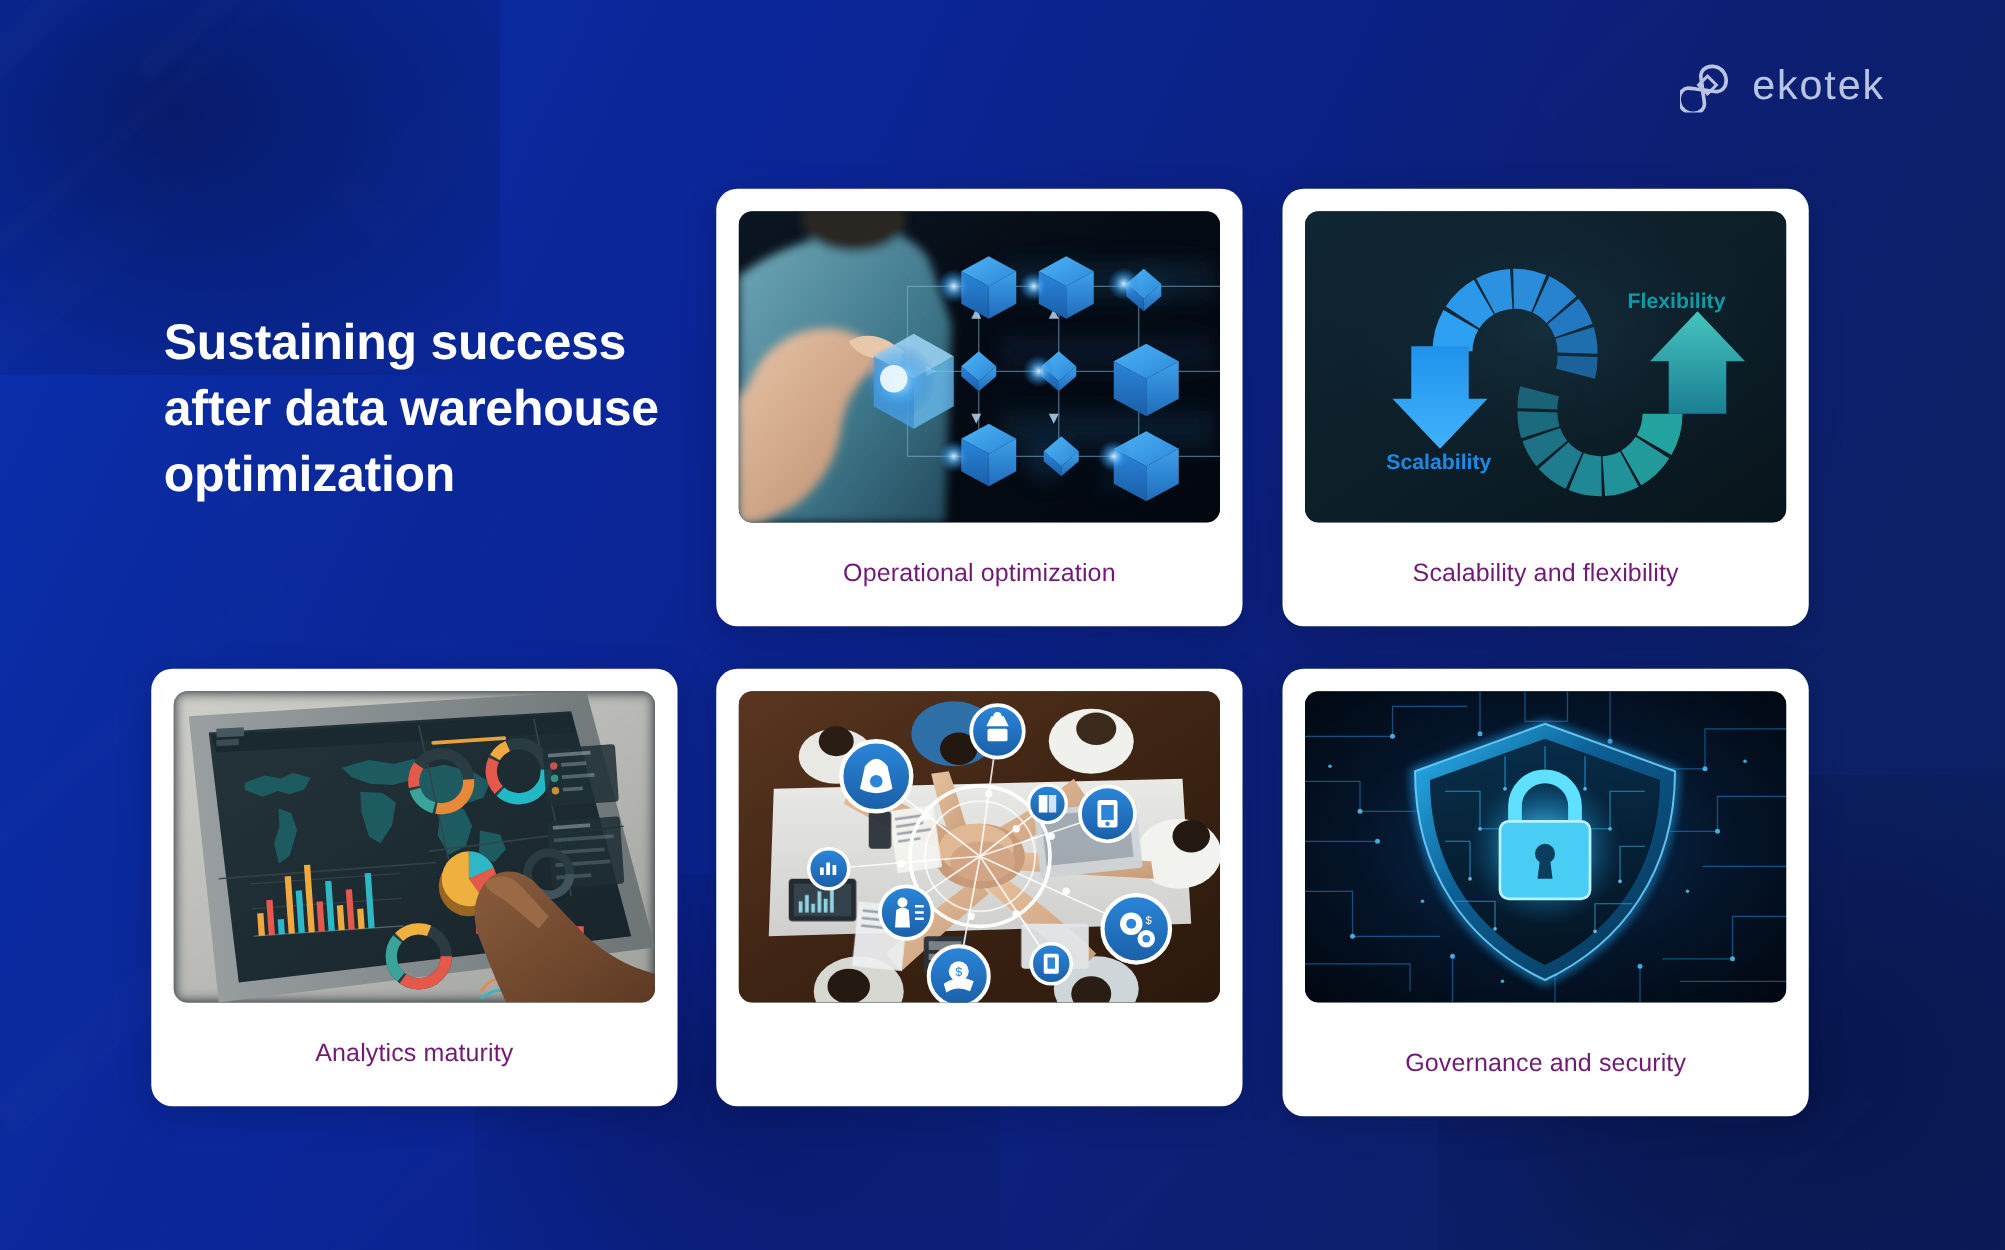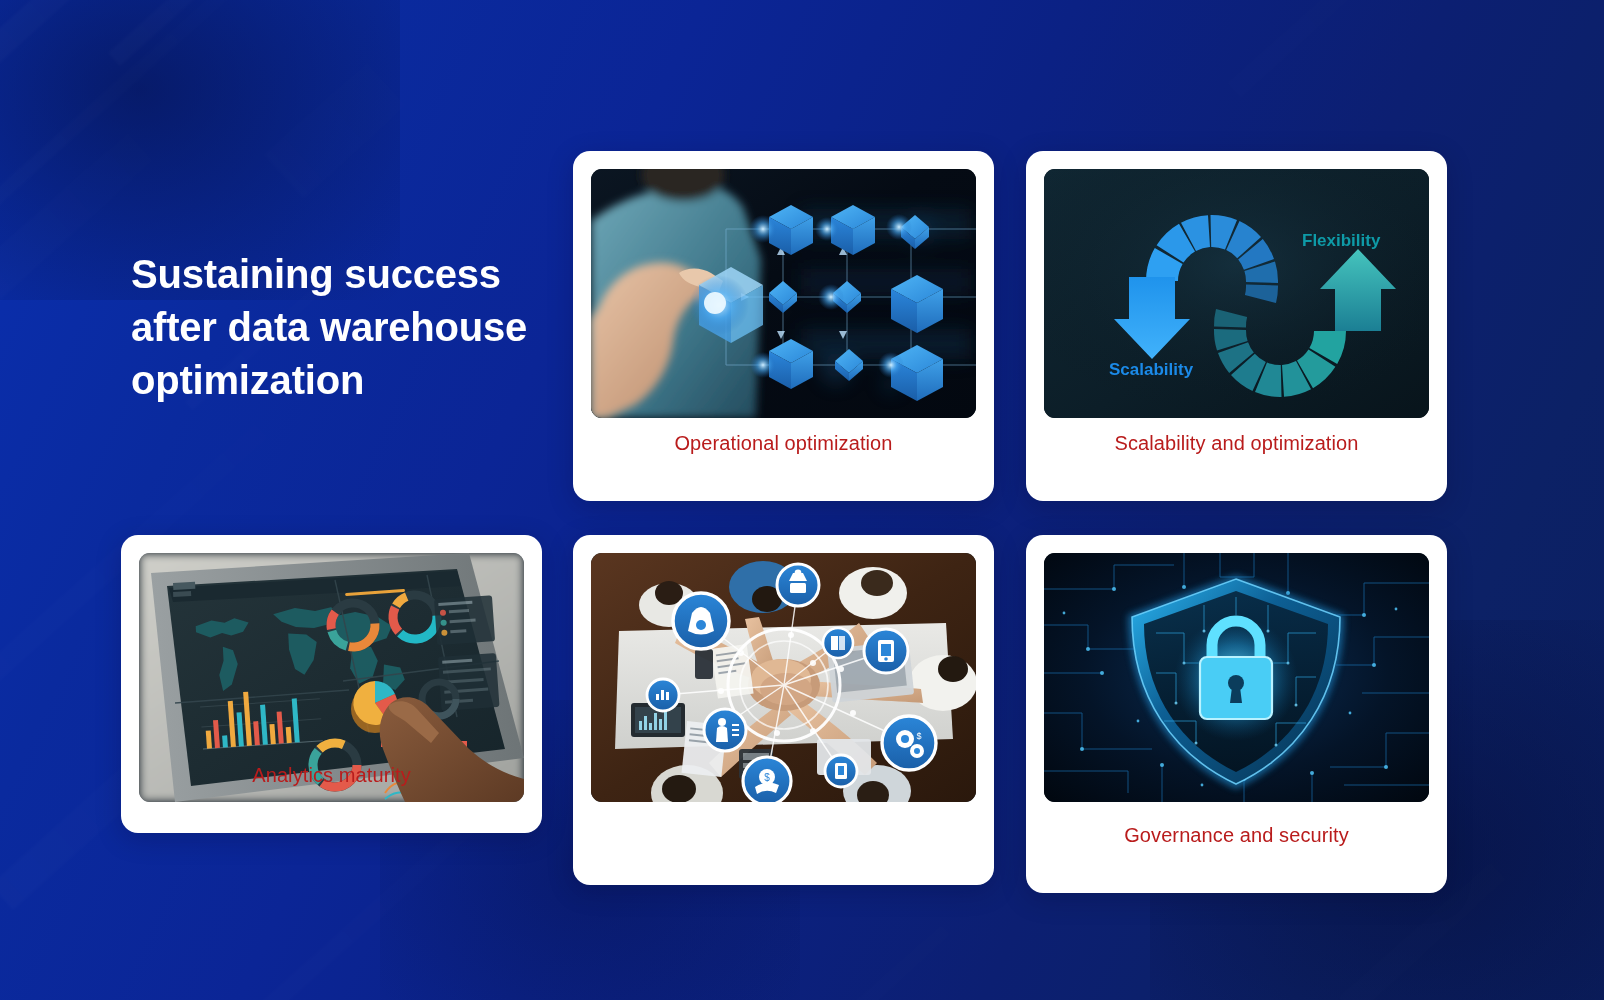--- a/index.html
+++ b/index.html
@@ -93,34 +93,34 @@
     position: absolute;
     left: 18px; top: 18px; right: 18px;
     height: 249px;
     border-radius: 11px;
     overflow: hidden;
     background: #07121c;
   }
   .card-caption {
     position: absolute;
     left: 0; right: 0;
-    bottom: 16px;
+    bottom: 0;
     height: 84px;
     display: flex;
     align-items: center;
     justify-content: center;
-    color: #b91c1c;
+    color: #701a75;
     font-size: 20px;
     letter-spacing: 0.1px;
   }
 
   
   #card-operational { left: 573px;  top: 151px; width: 421px; height: 350px; }
   #card-scalability { left: 1026px; top: 151px; width: 421px; height: 350px; }
-  #card-analytics   { left: 121px;  top: 535px; width: 421px; height: 298px; }
+  #card-analytics   { left: 121px;  top: 535px; width: 421px; height: 350px; }
   #card-team        { left: 573px;  top: 535px; width: 421px; height: 350px; }
   #card-governance  { left: 1026px; top: 535px; width: 421px; height: 358px; }
 
   svg.media-svg { width: 100%; height: 100%; display: block; }
 </style>
 </head>
 <body>
 
 <div id="slide">
 
@@ -135,20 +135,30 @@
     <div class="streak s5"></div>
     <div class="streak s6"></div>
     <div class="streak s7"></div>
     <div class="streak s8"></div>
     <div class="streak s9"></div>
     <div class="streak s10"></div>
     <div class="streak s11"></div>
     <div class="streak s12"></div>
   </div>
 
+  <div class="logo">
+    <span>
+      <svg class="logo-mark" viewBox="0 0 48 48" fill="none">
+        <path d="M24 6c-6 0-12 5-12 11s5 7 12 13 12 7 12 13-6 11-12 11" stroke="#b9c4e2" stroke-width="3.2" stroke-linecap="round" fill="none" transform="rotate(45 24 24)"></path>
+        <path d="M24 6c6 0 12 5 12 11s-5 7-12 13-12 7-12 13 6 11 12 11" stroke="#b9c4e2" stroke-width="3.2" stroke-linecap="round" fill="none" transform="rotate(45 24 24)"></path>
+        <rect x="18.5" y="18.5" width="11" height="11" stroke="#b9c4e2" stroke-width="2.6" fill="none" transform="rotate(45 24 24)"></rect>
+      </svg>
+    </span>
+    <span class="logo-text">ekotek</span>
+  </div>
 
   <div class="headline">
     <span class="ln">Sustaining success</span>
     <span class="ln">after data warehouse</span>
     <span class="ln">optimization</span>
   </div>
 
   <div class="card" id="card-operational">
     <div class="card-media">
       <svg class="media-svg" viewBox="0 0 385 249" preserveAspectRatio="xMidYMid slice">
@@ -371,21 +381,21 @@
             <path d="M -66 -4.5 A 66 66 0 0 1 -64 -22 L -32.9 -14 A 34 34 0 0 0 -34 -3.5 Z" fill="#1a6275"></path>
           </g>
 
           <path d="M 255 162 L 301 162 L 301 120 L 316 120 L 278 80 L 240 120 L 255 120 Z" fill="url(#arrUp)" transform="translate(36,0)"></path>
         </g>
 
         <text x="65" y="206" fill="#1b8ae8" font-family="Liberation Sans, sans-serif" font-size="17" font-weight="bold">Scalability</text>
         <text x="258" y="77" fill="#0e9aa7" font-family="Liberation Sans, sans-serif" font-size="17" font-weight="bold">Flexibility</text>
       </svg>
     </div>
-    <div class="card-caption">Scalability and optimization</div>
+    <div class="card-caption">Scalability and flexibility</div>
   </div>
 
   <div class="card" id="card-analytics">
     <div class="card-media">
       <svg class="media-svg" viewBox="0 0 385 249" preserveAspectRatio="xMidYMid slice">
         <defs>
           <linearGradient id="roomBg" x1="0" y1="0" x2="1" y2="1">
             <stop offset="0%" stop-color="#cfcfc9"></stop>
               <stop offset="60%" stop-color="#b5b6b2"></stop>
               <stop offset="100%" stop-color="#9ea09c"></stop>

